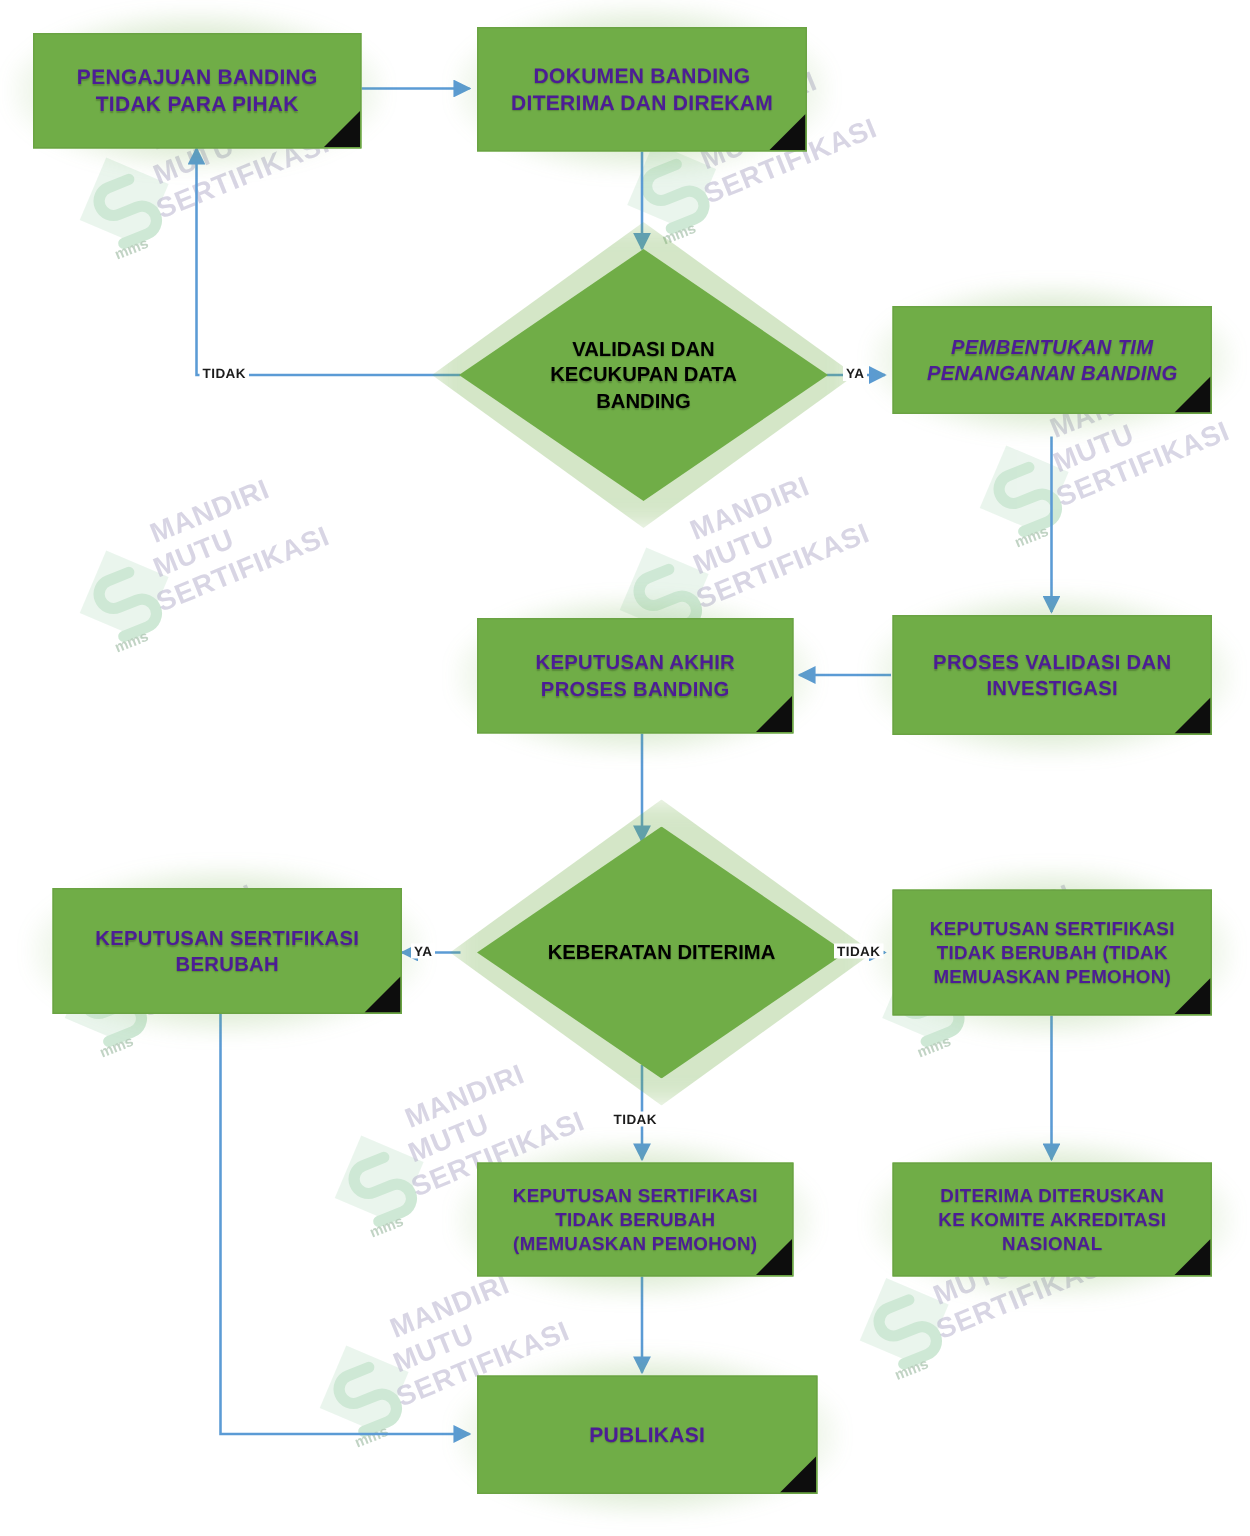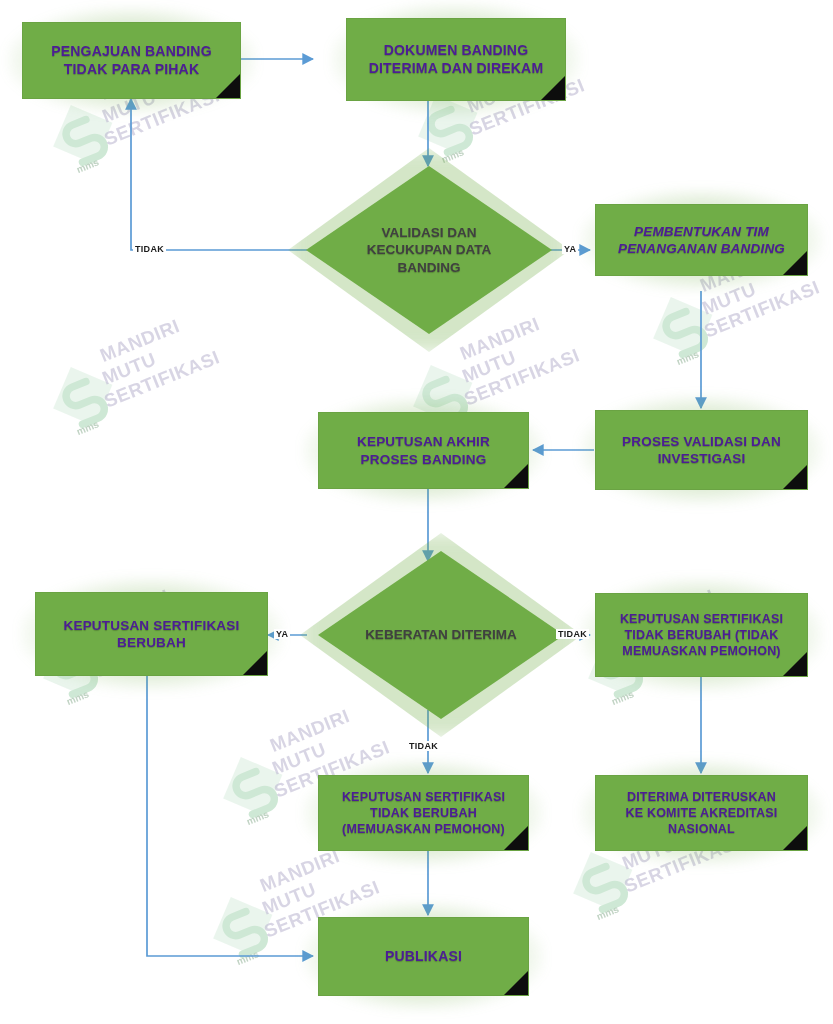--- a/index.html
+++ b/index.html
@@ -57,21 +57,21 @@
     position:absolute;inset:0;background:#70ad47;
     clip-path:polygon(50% 0%,100% 50%,50% 100%,0% 50%);
   }
   .dia .dglow{
     position:absolute;left:-18px;top:-18px;right:-18px;bottom:-18px;
     background:#70ad47;opacity:.30;filter:blur(9px);
     clip-path:polygon(50% 0%,100% 50%,50% 100%,0% 50%);z-index:-1;
   }
   .dia .lbl{
     position:absolute;inset:0;display:flex;align-items:center;justify-content:center;
-    color:#404040;font-weight:700;text-align:center;line-height:1.3;
+    color:#000000;font-weight:700;text-align:center;line-height:1.3;
     text-shadow:0 1px 1px rgba(0,0,0,.22);padding:0 18px;z-index:2;
   }
 
   
   .elabel{
     position:absolute;z-index:4;color:#1b1b1b;font-weight:700;font-size:9px;
     background:#ffffff;padding:0 2px;letter-spacing:.3px;white-space:nowrap;
   }
 </style>
 </head>
@@ -225,21 +225,21 @@
     <div class="glow"></div>
     <div class="proc">
       <div class="lbl f14">
         <span>PENGAJUAN BANDING</span><br>
         <span>TIDAK PARA PIHAK</span>
       </div>
       <span class="fold"></span>
     </div>
   </div>
 
-  <div class="node" style="left:318px; top:18px; width:220px; height:83px;margin-left:28px;">
+  <div class="node" style="left:318px; top:18px; width:220px; height:83px;">
     <div class="glow"></div>
     <div class="proc">
       <div class="lbl f14">
         <span>DOKUMEN BANDING</span><br>
         <span>DITERIMA DAN DIREKAM</span>
       </div>
       <span class="fold"></span>
     </div>
   </div>
 
@@ -340,21 +340,21 @@
     <div class="proc">
       <div class="lbl f12">
         <span>DITERIMA DITERUSKAN</span><br>
         <span>KE KOMITE AKREDITASI</span><br>
         <span>NASIONAL</span>
       </div>
       <span class="fold"></span>
     </div>
   </div>
 
-  <div class="node" style="left:318px; top:917px; width:211px; height:79px;">
+  <div class="node" style="left:318px; top:917px; width:227px; height:79px;">
     <div class="glow"></div>
     <div class="proc">
       <div class="lbl f14">
         <span>PUBLIKASI</span>
       </div>
       <span class="fold"></span>
     </div>
   </div>
 
 </div>

